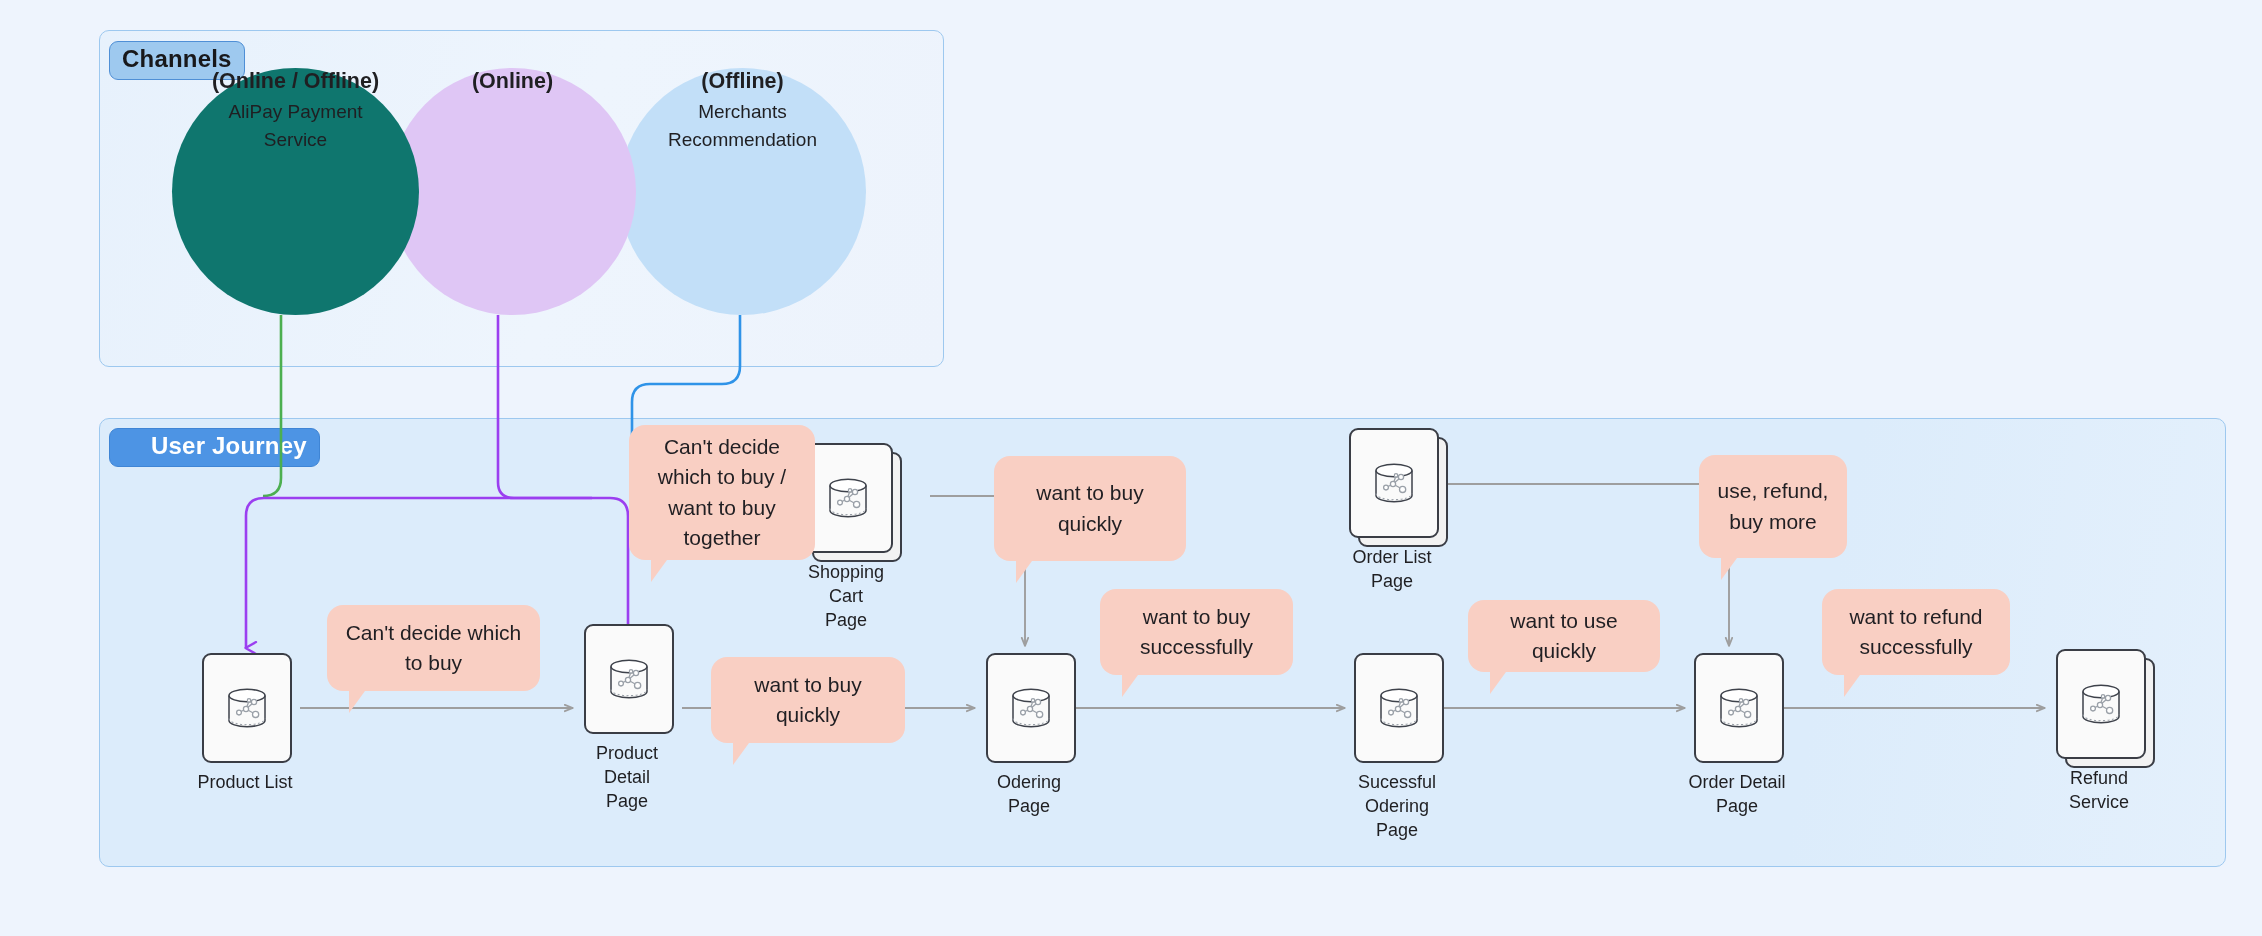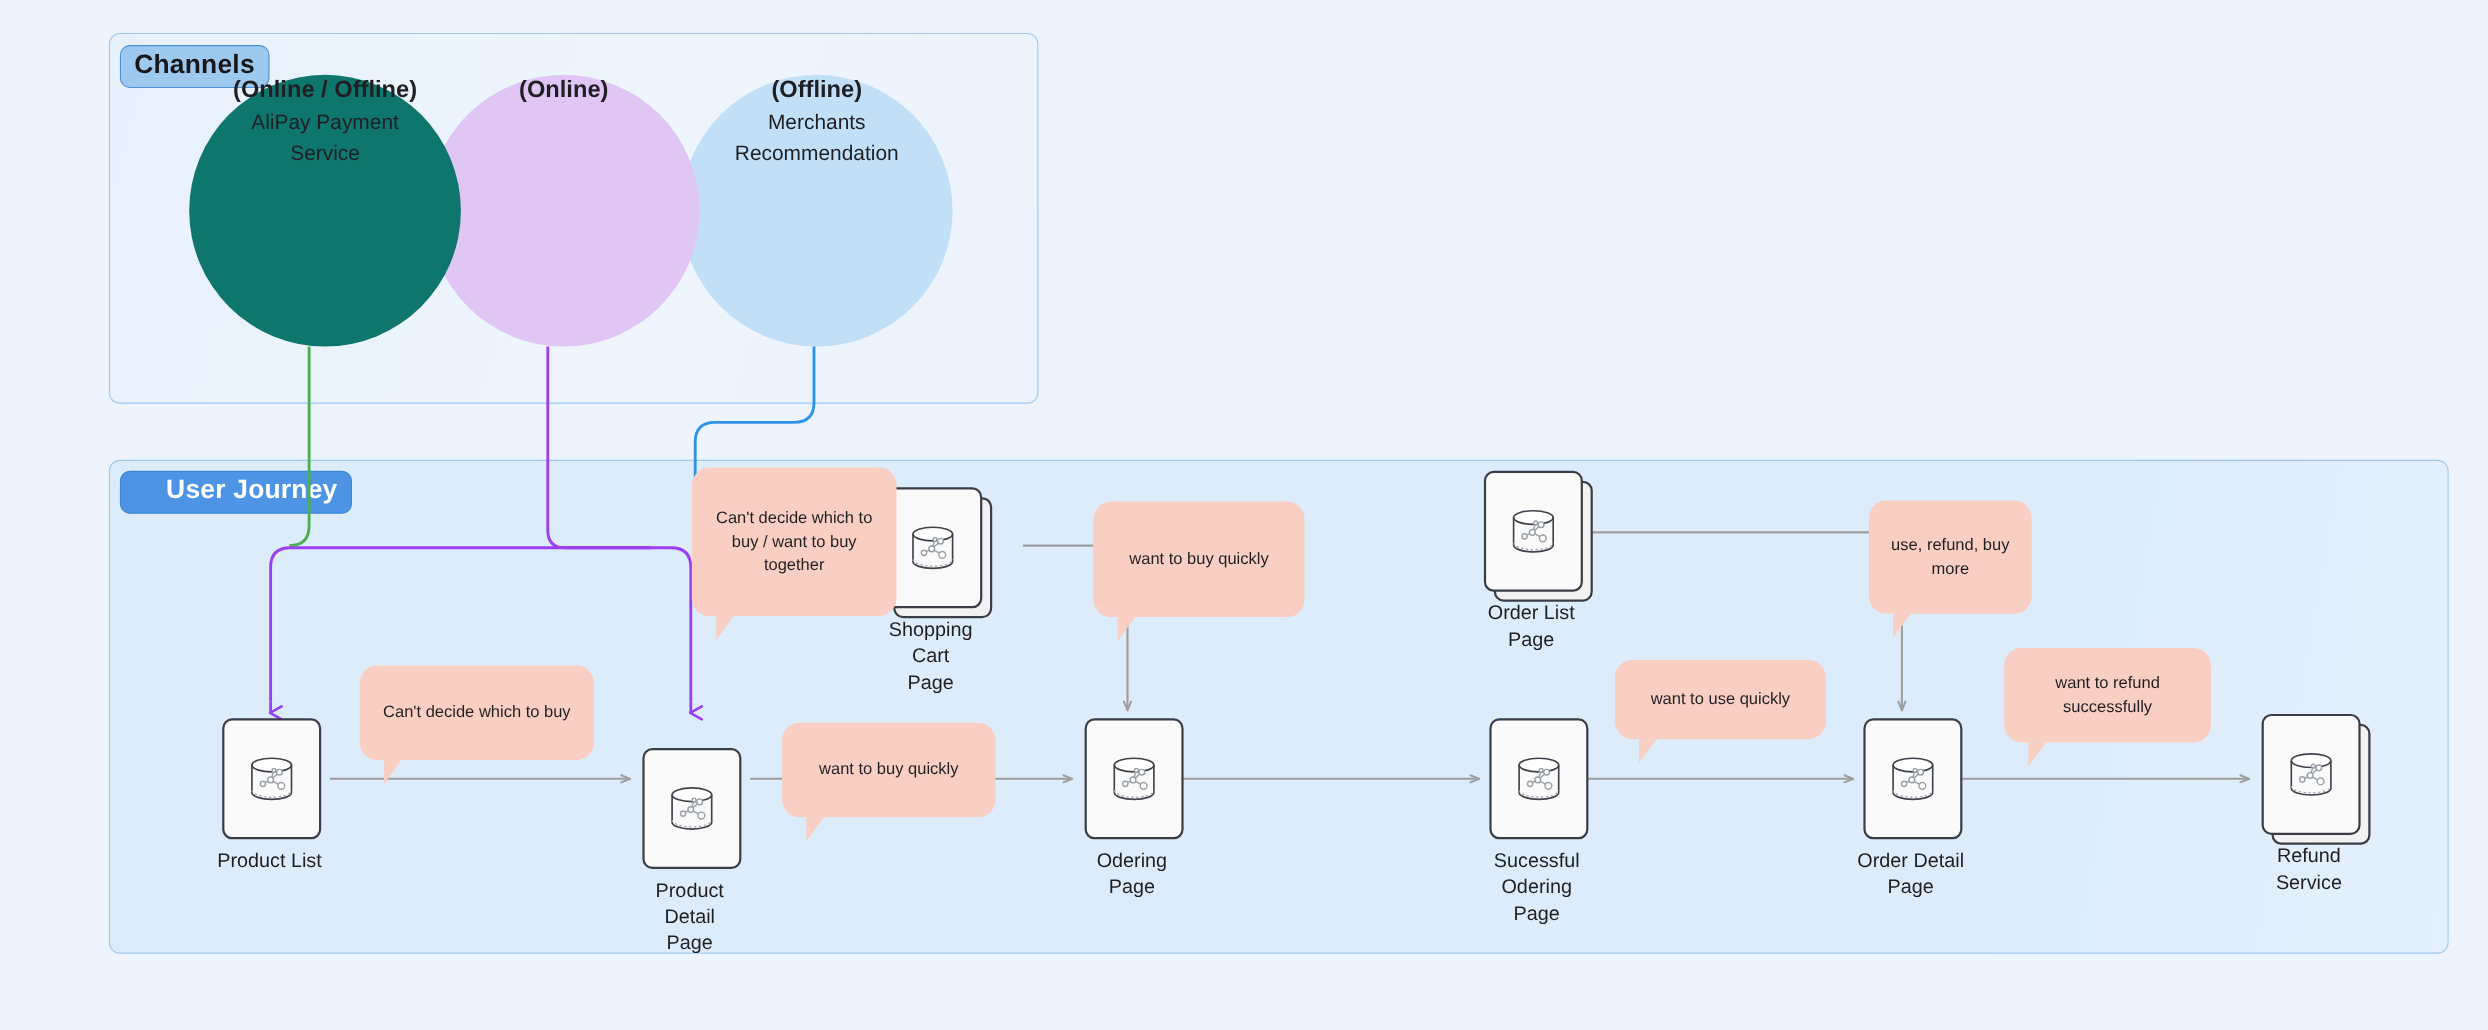--- a/index.html
+++ b/index.html
@@ -79,21 +79,21 @@
     color:#1f1f22;white-space:pre-line;
   }
 
   
   .bubble{
     position:absolute;
     background:#f9cfc3;
     border-radius:16px;
     display:flex;align-items:center;justify-content:center;
     text-align:center;
-    font-size:15px;line-height:1.45;
+    font-size:21px;line-height:1.45;
     color:#201f23;
     box-sizing:border-box;
     padding:6px 12px;
   }
   .bubble .tail{
     position:absolute;width:0;height:0;
   }
   .tail-bl{
     left:22px;bottom:-22px;
     border-left:16px solid #f9cfc3;
@@ -239,21 +239,21 @@
             <circle cx="36.6" cy="34.4" r="3.1"></circle>
               <circle cx="35" cy="22" r="2.6"></circle>
               <circle cx="30" cy="20.4" r="1.7"></circle>
           </g>
         </svg>
       </div>
     </div>
     <div class="node-label">Product List</div>
   </div>
 
-  <div class="node" style="left:545px;top:680px;">
+  <div class="node" style="left:545px;top:624px;">
     <div class="node-card">
       <div class="face">
         <svg width="56" height="56" viewBox="0 0 56 56">
           <ellipse cx="28" cy="15.5" rx="18" ry="6.2" fill="#fff" stroke="#3e424b" stroke-width="1.5"></ellipse>
           <path d="M10,15.5 L10,40.5 A18,6.2 0 0 0 46,40.5 L46,15.5" fill="none" stroke="#3e424b" stroke-width="1.5"></path>
           <path d="M10,38.5 A18,6.2 0 0 0 46,38.5" fill="none" stroke="#9aa0a8" stroke-width="1.1" stroke-dasharray="2 2.4"></path>
           <g stroke="#9aa0a8" stroke-width="1.3" fill="none">
             <path d="M27,29 L21,32"></path>
               <path d="M27,29 L34,23"></path>
               <path d="M27,29 L36,34"></path>
@@ -397,20 +397,24 @@
   <div class="bubble" style="left:295px;top:605px;width:213px;height:86px;">
     <span>Can't decide which to buy</span>
     <span class="tail tail-bl"></span>
   </div>
 
   <div class="bubble" style="left:679px;top:657px;width:194px;height:86px;">
     <span>want to buy quickly</span>
     <span class="tail tail-bl"></span>
   </div>
 
+  <div class="bubble" style="left:1068px;top:589px;width:193px;height:86px;">
+    <span>want to buy successfully</span>
+    <span class="tail tail-bl"></span>
+  </div>
 
   <div class="bubble" style="left:1436px;top:600px;width:192px;height:72px;">
     <span>want to use quickly</span>
     <span class="tail tail-bl"></span>
   </div>
 
   <div class="bubble" style="left:1790px;top:589px;width:188px;height:86px;">
     <span>want to refund successfully</span>
     <span class="tail tail-bl"></span>
   </div>

